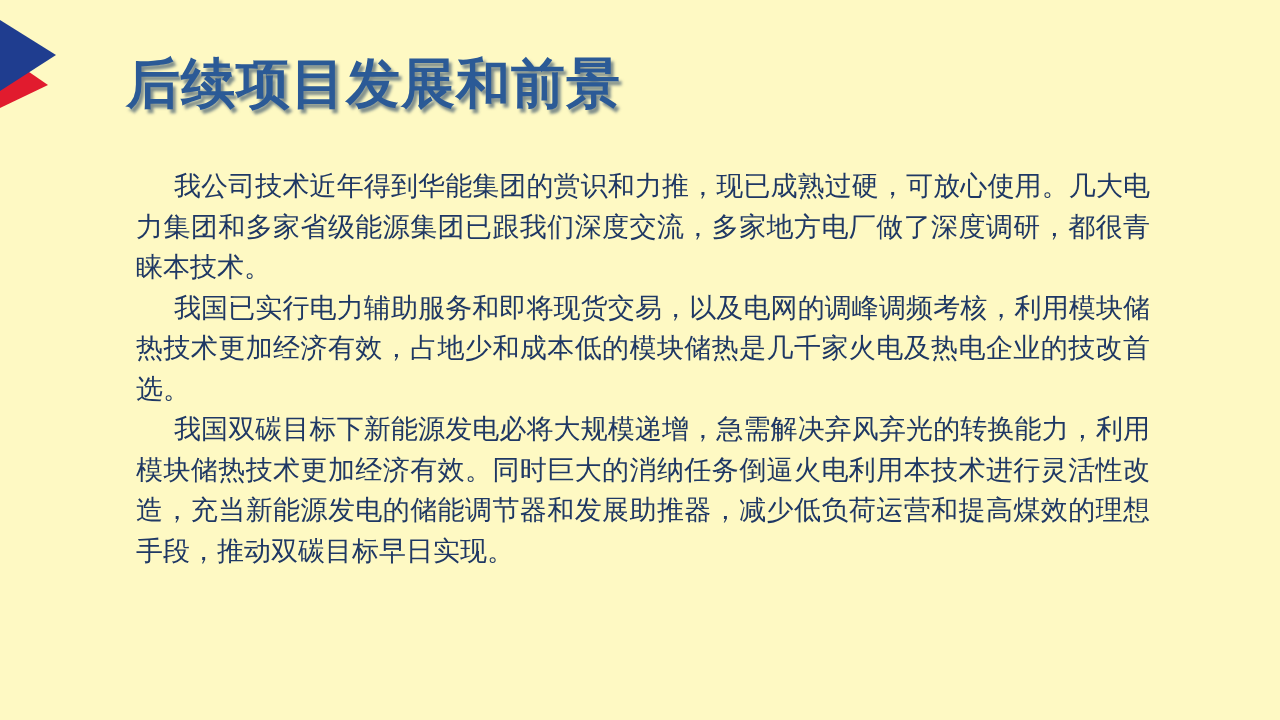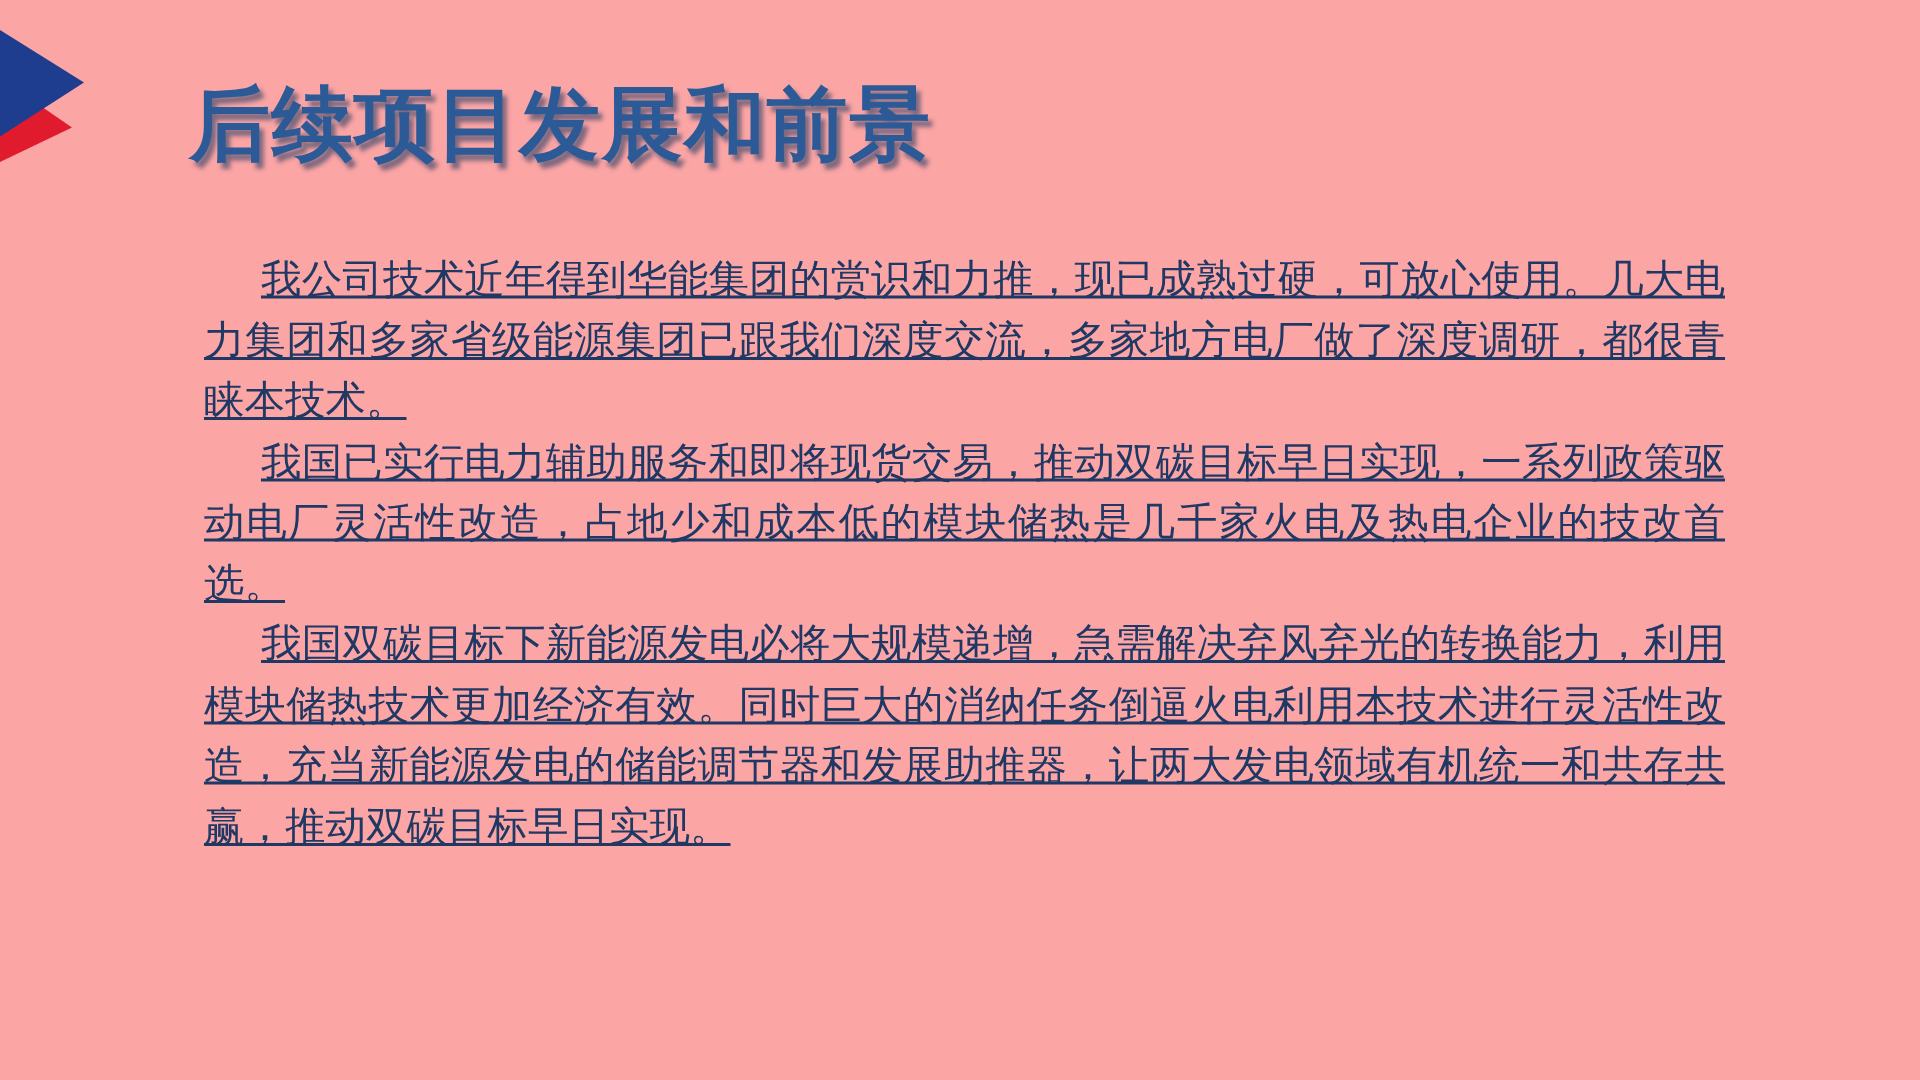--- a/index.html
+++ b/index.html
@@ -1,21 +1,21 @@
 <!DOCTYPE html>
 <html><head>
 <meta charset="utf-8">
 <style>
   html, body { margin: 0; padding: 0; background: #ffffff; }
 
   .slide {
     position: relative;
     width: 1280px;
     height: 720px;
-    background: #fca5a5;
+    background: #fef9c3;
     overflow: hidden;
     font-family: "Liberation Serif", "DejaVu Serif", serif;
   }
 
   .deco {
     position: absolute;
     left: 0;
     top: 0;
     width: 60px;
     height: 112px;
@@ -46,34 +46,33 @@
     line-height: 40.5px;
     color: #1F3864;
     text-align: justify;
     text-align-last: left;
   }
 
   .body-text p {
     margin: 0;
     padding: 0;
     text-indent: 38px;
-    text-decoration: underline;
   }
 </style>
 </head>
 <body>
 
 <div class="slide">
 
   <svg class="deco" viewBox="0 0 60 112" xmlns="http://www.w3.org/2000/svg" aria-hidden="true">
     <polygon points="0,52 48,85 0,108" fill="#E11B2E"></polygon>
     <polygon points="0,20 56,55 0,91" fill="#1F3D8F"></polygon>
   </svg>
 
   <h1 class="title">后续项目发展和前景</h1>
 
   <div class="body-text">
     <p>我公司技术近年得到华能集团的赏识和力推，现已成熟过硬，可放心使用。几大电力集团和多家省级能源集团已跟我们深度交流，多家地方电厂做了深度调研，都很青睐本技术。</p>
-    <p>我国已实行电力辅助服务和即将现货交易，推动双碳目标早日实现，一系列政策驱动电厂灵活性改造，占地少和成本低的模块储热是几千家火电及热电企业的技改首选。</p>
-    <p>我国双碳目标下新能源发电必将大规模递增，急需解决弃风弃光的转换能力，利用模块储热技术更加经济有效。同时巨大的消纳任务倒逼火电利用本技术进行灵活性改造，充当新能源发电的储能调节器和发展助推器，让两大发电领域有机统一和共存共赢，推动双碳目标早日实现。</p>
+    <p>我国已实行电力辅助服务和即将现货交易，以及电网的调峰调频考核，利用模块储热技术更加经济有效，占地少和成本低的模块储热是几千家火电及热电企业的技改首选。</p>
+    <p>我国双碳目标下新能源发电必将大规模递增，急需解决弃风弃光的转换能力，利用模块储热技术更加经济有效。同时巨大的消纳任务倒逼火电利用本技术进行灵活性改造，充当新能源发电的储能调节器和发展助推器，减少低负荷运营和提高煤效的理想手段，推动双碳目标早日实现。</p>
   </div>
 
 </div>
 
 </body></html>

